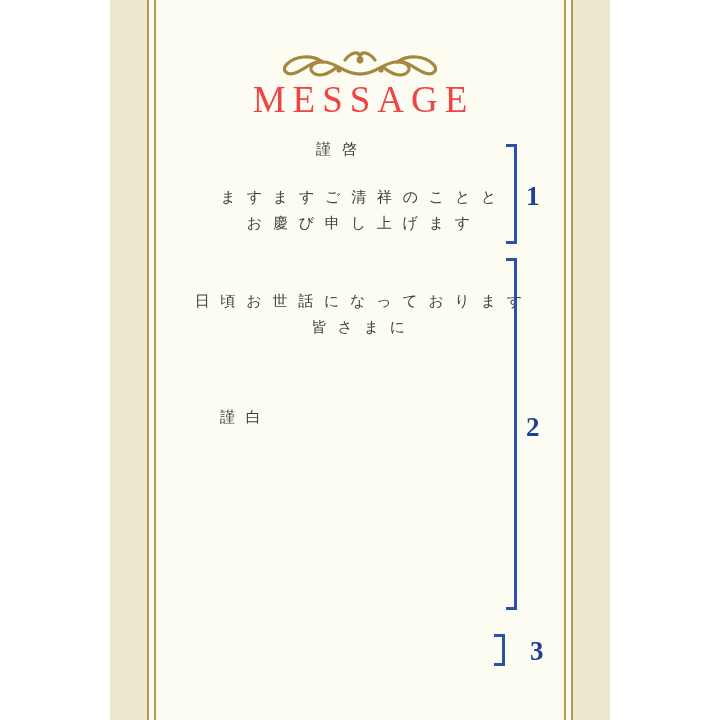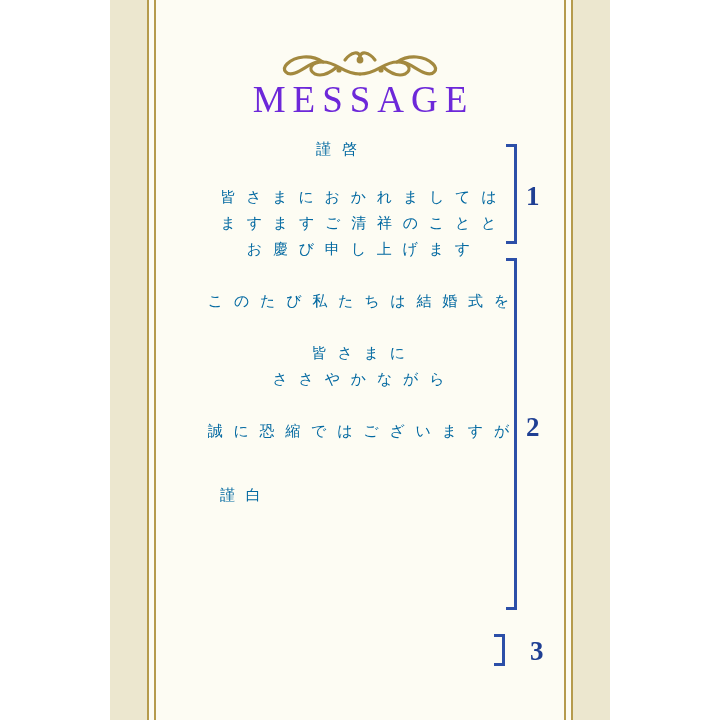--- a/index.html
+++ b/index.html
@@ -73,36 +73,36 @@
 
   .title {
     position: absolute;
     left: 0;
     top: 78px;
     width: 100%;
     text-align: center;
     font-family: "Liberation Serif", serif;
     font-size: 37px;
     letter-spacing: 7px;
-    color: #6d28d9;
+    color: #ef4444;
     font-weight: 400;
     text-indent: 7px;
   }
 
   
   .body-area {
     position: absolute;
     left: 0;
     top: 136px;
     width: 100%;
   }
 
   .blk {
     text-align: center;
-    color: #0369a1;
+    color: #404040;
     font-family: "DejaVu Sans", sans-serif;
     font-size: 15px;
     line-height: 26px;
     letter-spacing: 3px;
   }
 
   .salutation {
     text-align: center;
     padding-right: 0;
     margin-left: -44px;
@@ -175,36 +175,33 @@
       </div>
 
       <div class="title">MESSAGE</div>
 
       <div class="body-area">
 
         <div class="blk salutation">謹 啓</div>
 
         <div class="gap-m"></div>
 
-        <div class="blk">皆 さ ま に お か れ ま し て は</div>
         <div class="blk">ま す ま す ご 清 祥 の こ と と</div>
         <div class="blk">お 慶 び 申 し 上 げ ま す</div>
 
         <div class="gap-l"></div>
 
-        <div class="blk">こ の た び 私 た ち は 結 婚 式 を</div>
-
-        <div class="gap-l"></div>
-
+
+        <div class="gap-l"></div>
+
+        <div class="blk">日 頃 お 世 話 に な っ て お り ま す</div>
         <div class="blk">皆 さ ま に</div>
-        <div class="blk">さ さ や か な が ら</div>
-
-        <div class="gap-l"></div>
-
-        <div class="blk">誠 に 恐 縮 で は ご ざ い ま す が</div>
+
+        <div class="gap-l"></div>
+
 
         <div class="gap-l"></div>
         <div class="gap-s"></div>
 
         <div class="blk closing">謹 白</div>
 
       </div>
     </div>
   </div>
 

